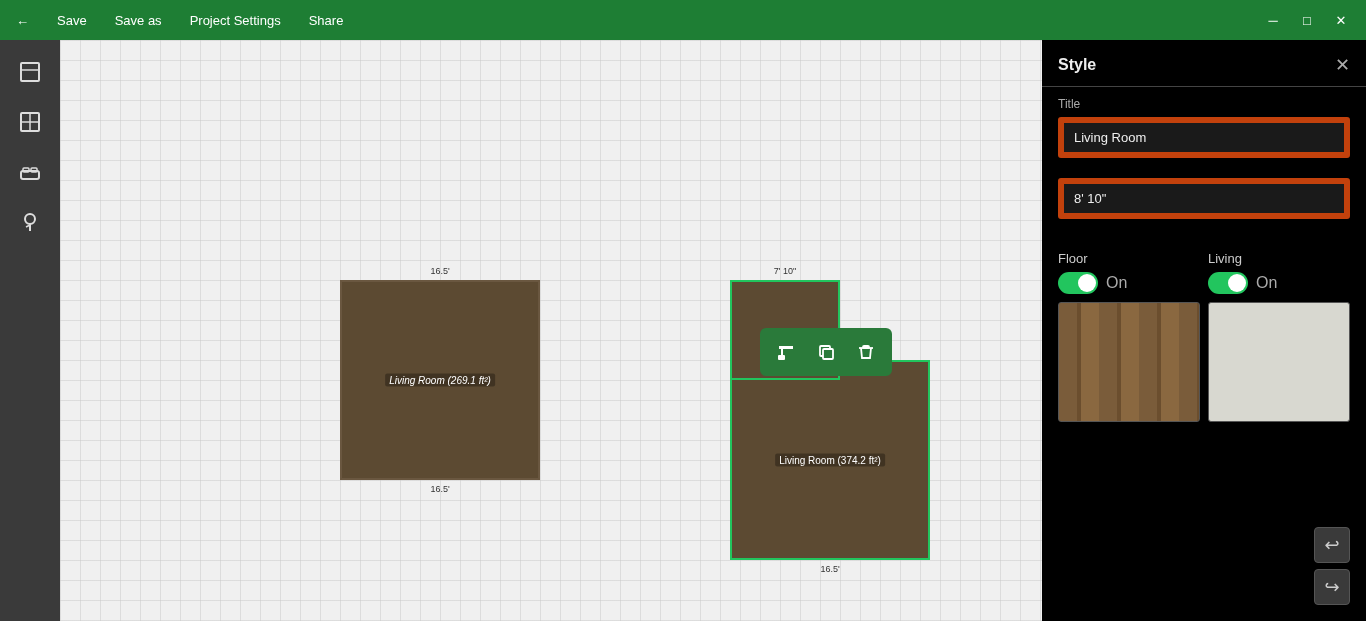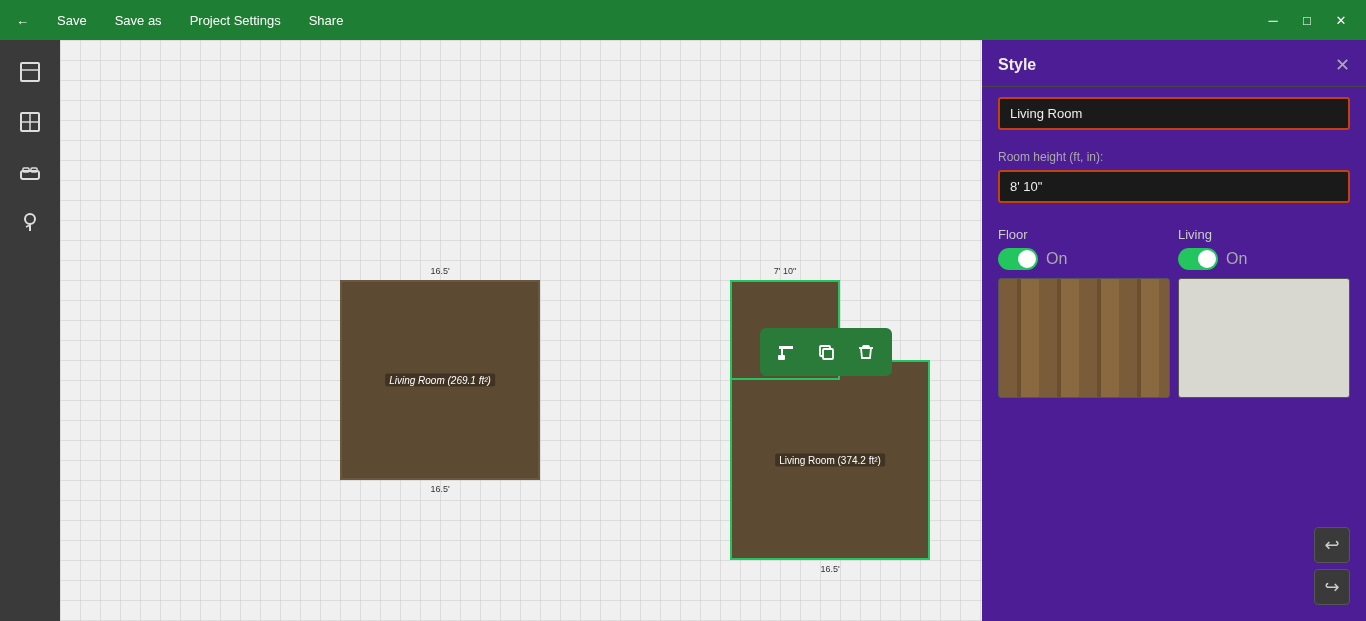--- a/index.html
+++ b/index.html
@@ -122,22 +122,22 @@
       border: none;
       color: white;
       cursor: pointer;
       display: flex; align-items: center; justify-content: center;
       border-radius: 4px;
       font-size: 16px;
     }
 
     
     #right-panel {
-      width: 384px;
-      background: #4c1d95;
+      width: 324px;
+      background: #000000;
       color: #ddd;
       overflow-y: auto;
       position: relative;
     }
     .panel-header {
       display: flex;
       align-items: center;
       justify-content: space-between;
       padding: 14px 16px 10px;
       border-bottom: 1px solid #444;
@@ -158,32 +158,32 @@
       padding: 10px 16px;
     }
     .panel-label {
       font-size: 12px;
       color: #aaa;
       margin-bottom: 6px;
     }
     .panel-input {
       width: 100%;
       background: #1a1a1a;
-      border: 2px solid #c2410c;
+      border: 6px solid #c2410c;
       color: #eee;
       padding: 7px 10px;
       font-size: 13px;
       border-radius: 3px;
       outline: none;
     }
 
     .floor-ceiling-row {
       display: flex;
       gap: 8px;
-      margin-top: 4px;
+      margin-top: 12px;
     }
     .fc-item {
       flex: 1;
       display: flex;
       flex-direction: column;
       gap: 6px;
     }
     .fc-label {
       font-size: 13px;
       color: #ccc;
@@ -351,25 +351,25 @@
 
   </div>
 
   <div id="right-panel">
     <div class="panel-header">
       <span class="panel-title">Style</span>
       <button class="close-btn">✕</button>
     </div>
 
     <div class="panel-section">
+      <div class="panel-label">Title</div>
       <input class="panel-input" type="text" value="Living Room" style="">
     </div>
 
     <div class="panel-section">
-      <div class="panel-label">Room height (ft, in):</div>
       <input class="panel-input" type="text" value="8' 10&quot;" style="">
     </div>
 
     <div class="panel-section">
       <div class="floor-ceiling-row">
         <div class="fc-item">
           <span class="fc-label">Floor</span>
           <div class="toggle-row">
             <div class="toggle"></div>
             <span class="toggle-text">On</span>

